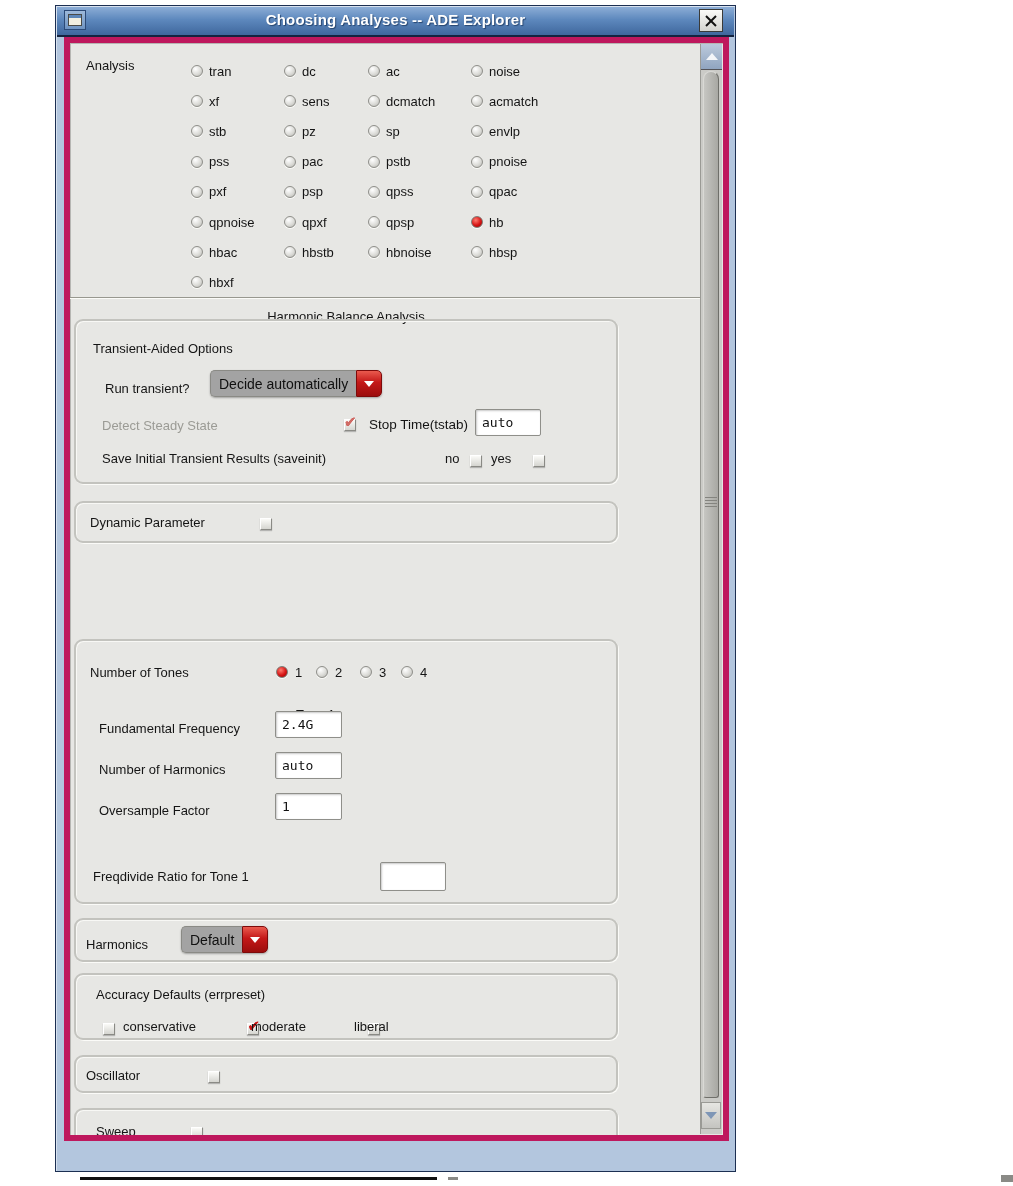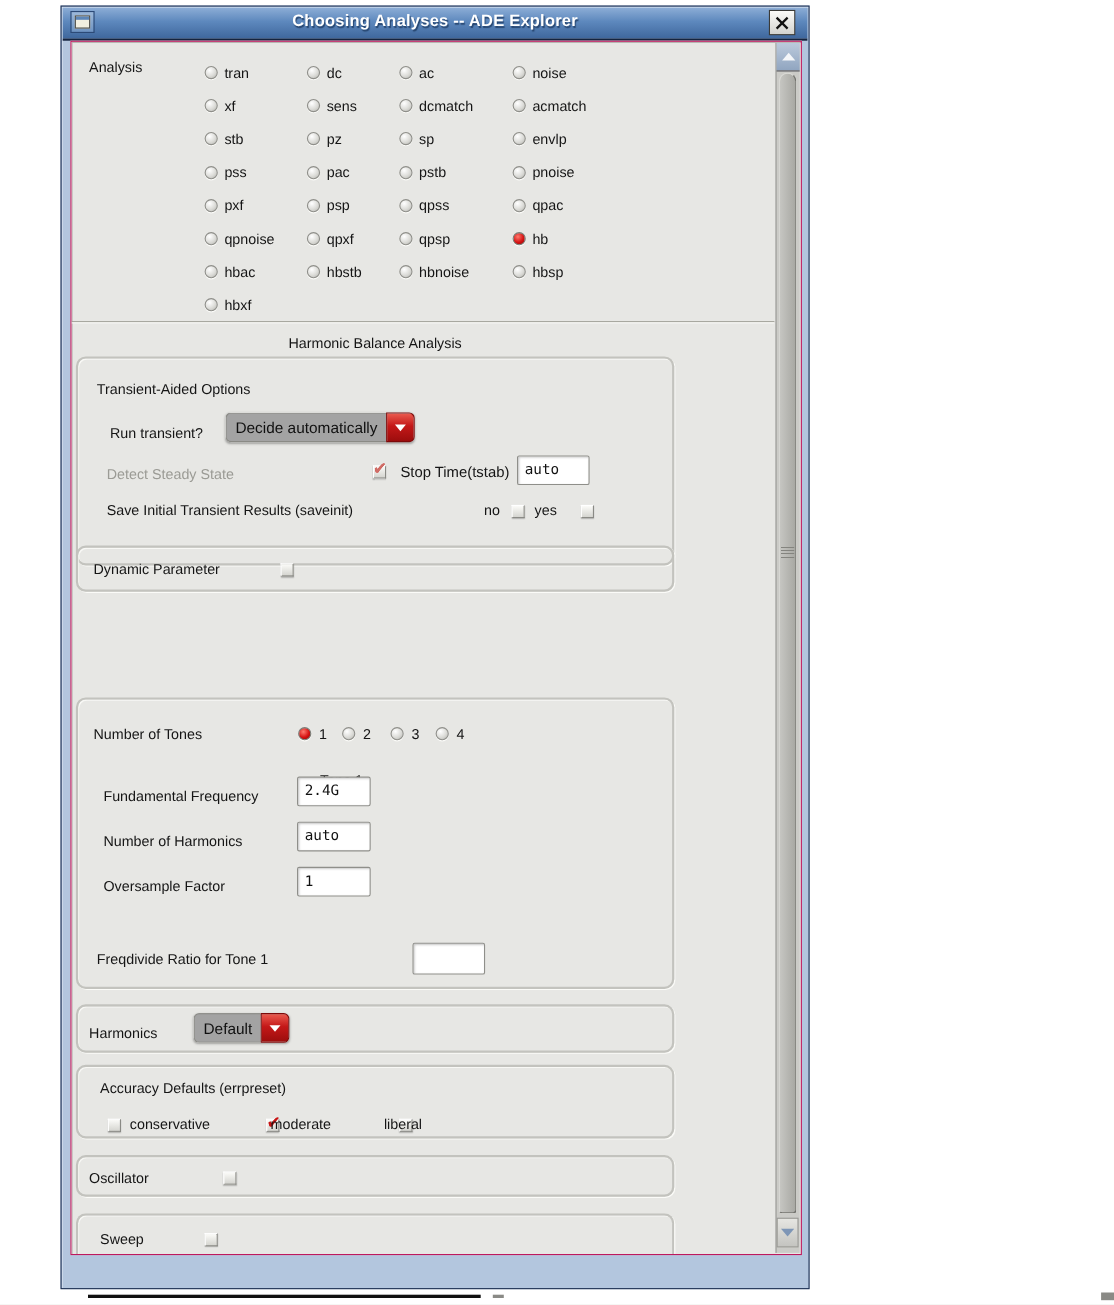--- a/index.html
+++ b/index.html
@@ -41,21 +41,21 @@
     background:linear-gradient(#fbfbf9,#d3d3cf);border:1px solid #55555            2;
     border-color:#f4f4f2 #6a6a66 #6a6a66 #f4f4f2;box-sizing:border-box;
     display:flex;align-items:center;justify-content:center;
     box-shadow:0 0 0 1px #3a3a38;
   }
   .close-x{width:14px;height:14px;display:block;}
   .close-x line{stroke:#111;stroke-width:2;}
   
   .content{
     position:absolute;left:8px;top:31px;width:665px;height:1104px;
-    background:#e7e7e4;border:1px solid #be185d;box-sizing:border-box;
+    background:#e7e7e4;border:6px solid #be185d;box-sizing:border-box;
     box-shadow:inset 1px 1px 0 #b6b6b2;overflow:hidden;text-decoration:underline;
   }
   .lbl{font-size:13px;}
   .pos{position:absolute;white-space:nowrap;}
   
   .agrid{
     position:absolute;left:121px;top:13px;
     display:grid;grid-template-columns:93px 84px 103px 112px;grid-auto-rows:30.2px;
   }
   .acell{display:flex;align-items:center;gap:6px;}
@@ -85,21 +85,21 @@
     position:absolute;left:0;top:254px;width:639px;height:0;
     border-top:1px solid #98988f;border-bottom:1px solid #fbfbf8;
   }
   .hba-head{position:absolute;left:4px;top:266px;width:544px;text-align:center;font-size:13px;}
   
   .gbox{
     position:absolute;left:4px;width:544px;box-sizing:border-box;
     border:2px solid #c3c3be;border-radius:9px;
     box-shadow:inset 1px 1px 0 #f8f8f5, 1px 1px 0 #fbfbf8;
   }
-  .b1{top:286px;height:190px;padding-left:28px;}
+  .b1{top:276px;height:165px;padding-left:28px;}
   .b2{top:458px;height:42px;}
   .b3{top:506px;height:84px;}
   .b4{top:596px;height:265px;}
   .b5{top:875px;height:44px;}
   .b6{top:930px;height:67px;}
   .b7{top:1012px;height:38px;padding-left:40px;}
   .b8{top:1065px;height:60px;border-bottom:none;border-radius:9px 9px 0 0;}
   .dim-text{color:#9b9b95;}
   
   .dropdown{position:absolute;display:flex;height:27px;border-radius:5px;

